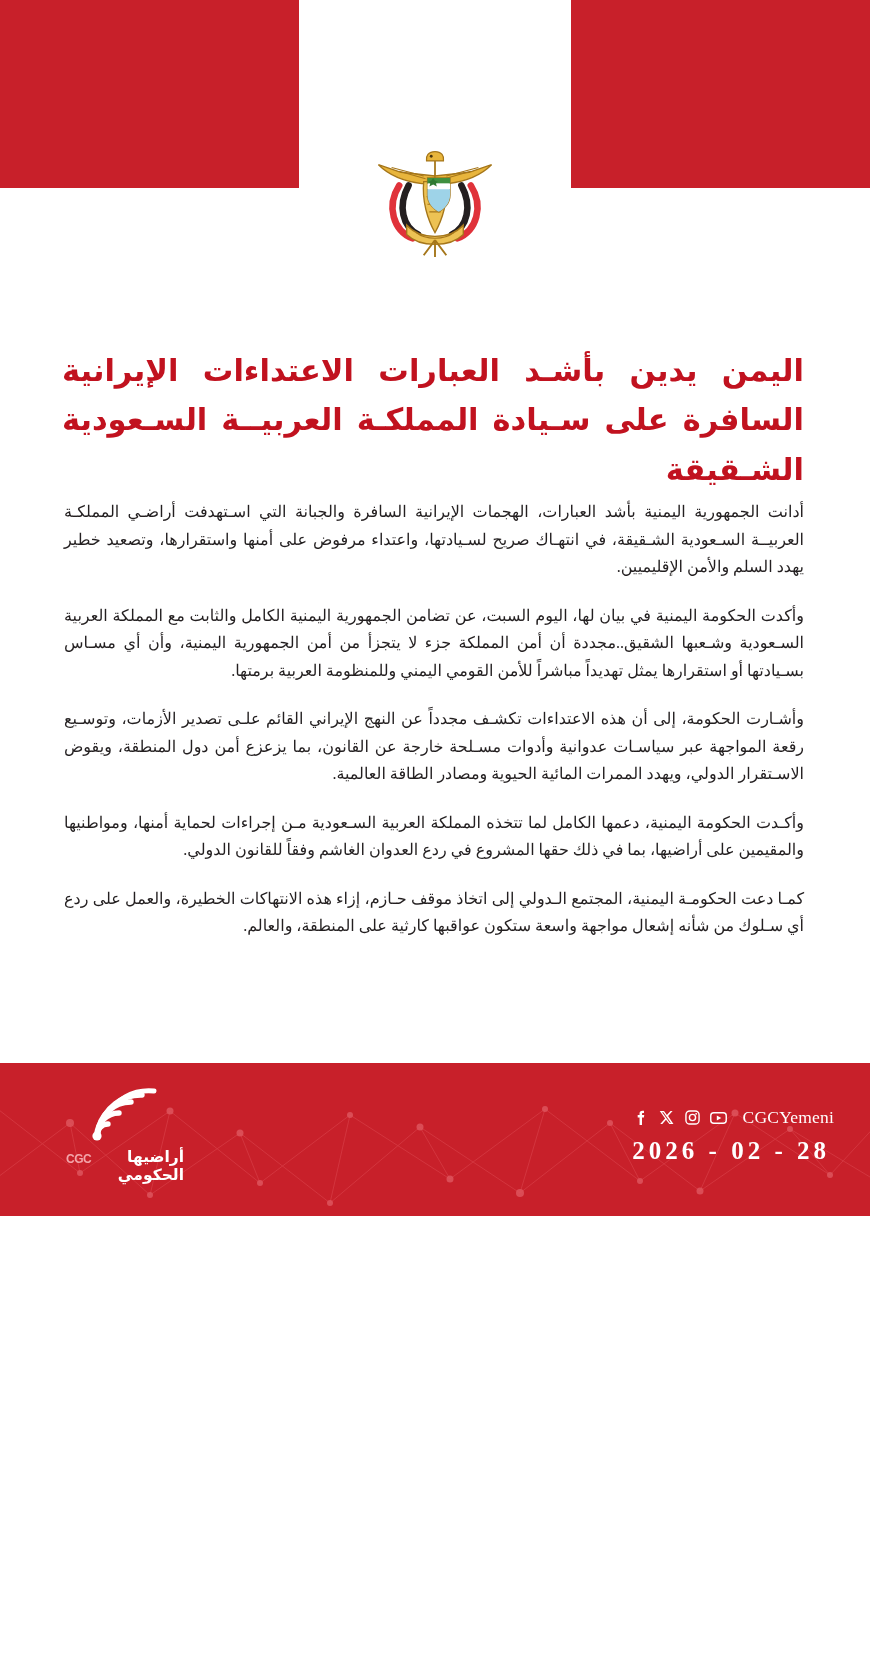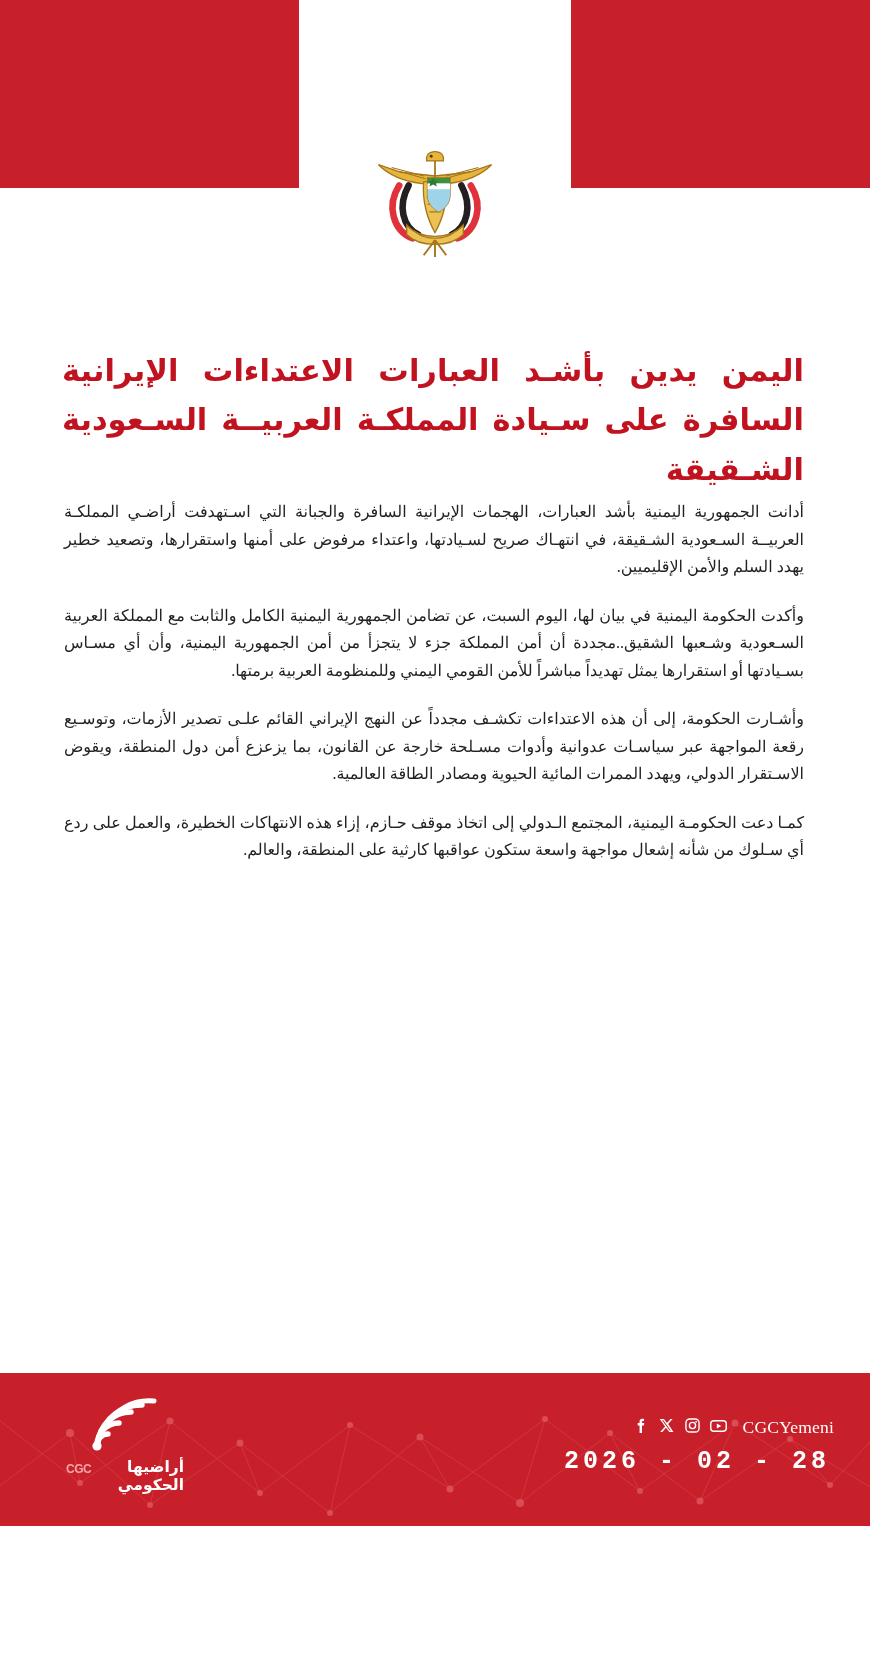--- a/index.html
+++ b/index.html
@@ -8,21 +8,21 @@
   html, body {
     width: 870px;
     height: 1666px;
     background: #ffffff;
     font-family: "Liberation Serif", "DejaVu Serif", serif;
   }
 
   .card {
     position: relative;
     width: 870px;
-    height: 1526px;
+    height: 1216px;
     background: #ffffff;
     overflow: hidden;
   }
 
   
   .top-band {
     position: absolute;
     top: 0; left: 0;
     width: 870px;
     height: 188px;
@@ -165,20 +165,21 @@
     direction: ltr;
     opacity: 0.92;
   }
 
   
   .social-row {
     position: absolute;
     right: 36px;
     top: 44px;
     display: flex;
+    align-items: center;
     gap: 9px;
     direction: ltr;
   }
 
   .social-row .si {
     width: 17px;
     height: 17px;
     display: inline-flex;
     align-items: center;
     justify-content: center;
@@ -192,21 +193,21 @@
     margin-left: 7px;
     letter-spacing: 0.2px;
     direction: ltr;
   }
 
   .date-row {
     position: absolute;
     right: 40px;
     top: 74px;
     color: #ffffff;
-    font-family: Liberation Mono, monospace;
+    font-family: Liberation Serif, serif;
     font-weight: bold;
     font-size: 25px;
     letter-spacing: 4px;
     direction: ltr;
   }
 </style>
 </head>
 <body>
 
 <div class="card">
@@ -246,20 +247,21 @@
       </svg>
     </div>
   </div>
 
   <h1 class="headline">اليمن يدين بأشـد العبارات الاعتداءات الإيرانية السافرة على سـيادة المملكـة العربيــة السـعودية الشـقيقة</h1>
 
   <div class="body-copy">
     <p>أدانت الجمهورية اليمنية بأشد العبارات، الهجمات الإيرانية السافرة والجبانة التي اسـتهدفت أراضـي المملكـة العربيــة السـعودية الشـقيقة، في انتهـاك صريح لسـيادتها، واعتداء مرفوض على أمنها واستقرارها، وتصعيد خطير يهدد السلم والأمن الإقليميين.</p>
     <p>وأكدت الحكومة اليمنية في بيان لها، اليوم السبت، عن تضامن الجمهورية اليمنية الكامل والثابت مع المملكة العربية السـعودية وشـعبها الشقيق..مجددة أن أمن المملكة جزء لا يتجزأ من أمن الجمهورية اليمنية، وأن أي مسـاس بسـيادتها أو استقرارها يمثل تهديداً مباشراً للأمن القومي اليمني وللمنظومة العربية برمتها.</p>
     <p>وأشـارت الحكومة، إلى أن هذه الاعتداءات تكشـف مجدداً عن النهج الإيراني القائم علـى تصدير الأزمات، وتوسـيع رقعة المواجهة عبر سياسـات عدوانية وأدوات مسـلحة خارجة عن القانون، بما يزعزع أمن دول المنطقة، ويقوض الاسـتقرار الدولي، ويهدد الممرات المائية الحيوية ومصادر الطاقة العالمية.</p>
+    <p>وأكـدت الحكومة اليمنية، دعمها الكامل لما تتخذه المملكة العربية السـعودية مـن إجراءات لحماية أمنها، ومواطنيها والمقيمين على أراضيها، بما في ذلك حقها المشروع في ردع العدوان الغاشم وفقاً للقانون الدولي.</p>
     <p>كمـا دعت الحكومـة اليمنية، المجتمع الـدولي إلى اتخاذ موقف حـازم، إزاء هذه الانتهاكات الخطيرة، والعمل على ردع أي سـلوك من شأنه إشعال مواجهة واسعة ستكون عواقبها كارثية على المنطقة، والعالم.</p>
   </div>
 
   <div class="footer">
 
     <svg class="footer-net" viewBox="0 0 870 153" preserveAspectRatio="none" aria-hidden="true">
       <g stroke="#e2545c" stroke-width="1" fill="none" opacity="0.75">
         <path d="M-10 120 L70 60 L150 132 L240 70 L330 140 L420 64 L520 130 L610 60 L700 128 L790 66 L880 120"></path>
         <path d="M-10 40 L80 110 L170 48 L260 120 L350 52 L450 116 L545 46 L640 118 L735 50 L830 112 L880 58"></path>
         <path d="M70 60 L80 110 M150 132 L170 48 M240 70 L260 120 M330 140 L350 52 M420 64 L450 116 M520 130 L545 46 M610 60 L640 118 M700 128 L735 50 M790 66 L830 112"></path>

